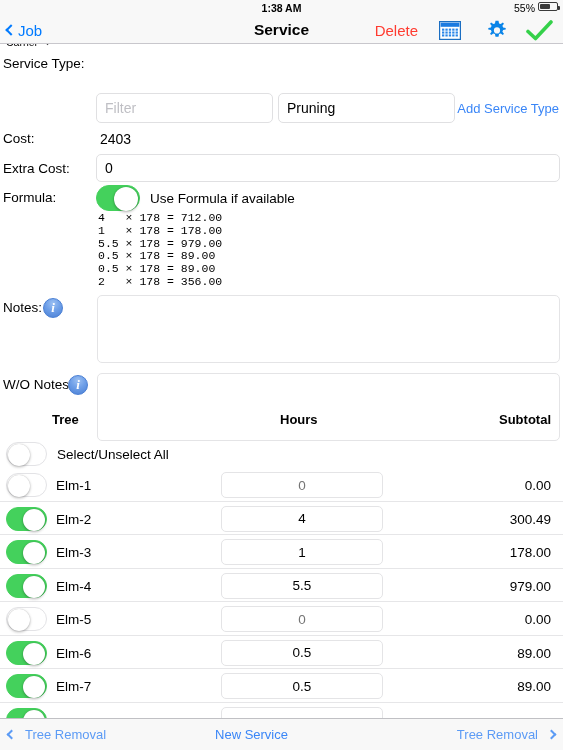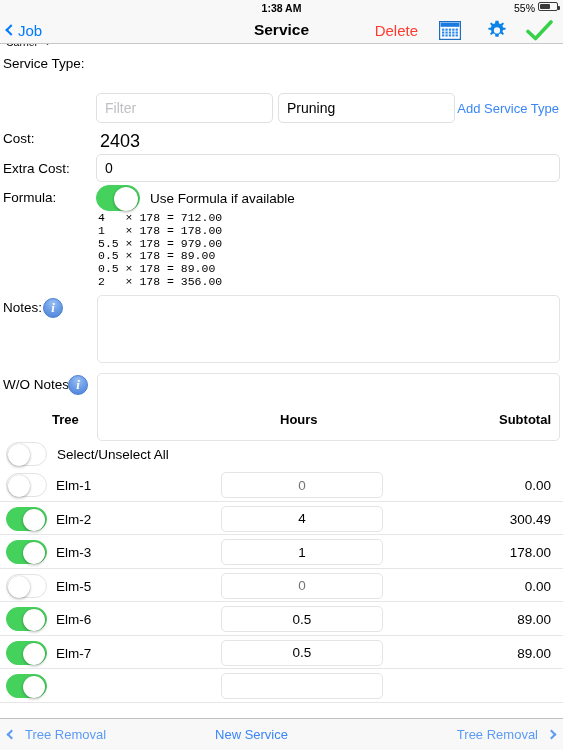--- a/index.html
+++ b/index.html
@@ -54,21 +54,21 @@
     background: #fff; border: 1px solid #e0e0e2; border-radius: 5px;
     font-size: 14px; color: #000; padding: 12px 8px;
     font-family: "Liberation Sans", sans-serif;
   }
   #filter-field { position: absolute; left: 96px; top: 48px; width: 177px; height: 30px; }
   #filter-field::placeholder { color: #bfbfc4; }
   #svc-type-field { position: absolute; left: 278px; top: 48px; width: 177px; height: 30px; }
   #add-svc-link { position: absolute; right: 4px; top: 56px; color: #3a86f7; font-size: 13px; cursor: pointer; }
 
   #cost-label { position: absolute; left: 3px; top: 86px; font-size: 13.5px; }
-  #cost-value { position: absolute; left: 100px; top: 86px; font-size: 18px; color: #000; }
+  #cost-value { position: absolute; left: 100px; top: 86px; font-size: 14px; color: #000; }
 
   #extra-label { position: absolute; left: 3px; top: 116px; font-size: 13.5px; }
   #extra-field { position: absolute; left: 96px; top: 109px; width: 464px; height: 28px; }
 
   #formula-label { position: absolute; left: 3px; top: 145px; font-size: 13.5px; }
   .toggle {
     position: relative; width: 44px; height: 26px; border-radius: 13px;
     background: #fff; border: 1px solid #e3e3e6; cursor: pointer; flex: none;
     box-shadow: inset 0 0 0 0 rgba(0,0,0,0);
   }
@@ -283,20 +283,28 @@
       </div>
       <div class="tree-row">
         <div class="toggle sm tr-toggle on">
           <span class="knob"></span>
         </div>
         <div class="tr-name">Elm-3</div>
         <input class="tr-hours" value="1" style="">
         <div class="tr-sub">178.00</div>
       </div>
       <div class="tree-row">
+        <div class="toggle sm tr-toggle on">
+          <span class="knob"></span>
+        </div>
+        <div class="tr-name">Elm-4</div>
+        <input class="tr-hours" value="5.5" style="">
+        <div class="tr-sub">979.00</div>
+      </div>
+      <div class="tree-row">
         <div class="toggle sm tr-toggle">
           <span class="knob"></span>
         </div>
         <div class="tr-name">Elm-5</div>
         <input class="tr-hours zero" placeholder="0" style="">
         <div class="tr-sub">0.00</div>
       </div>
       <div class="tree-row">
         <div class="toggle sm tr-toggle on">
           <span class="knob"></span>

